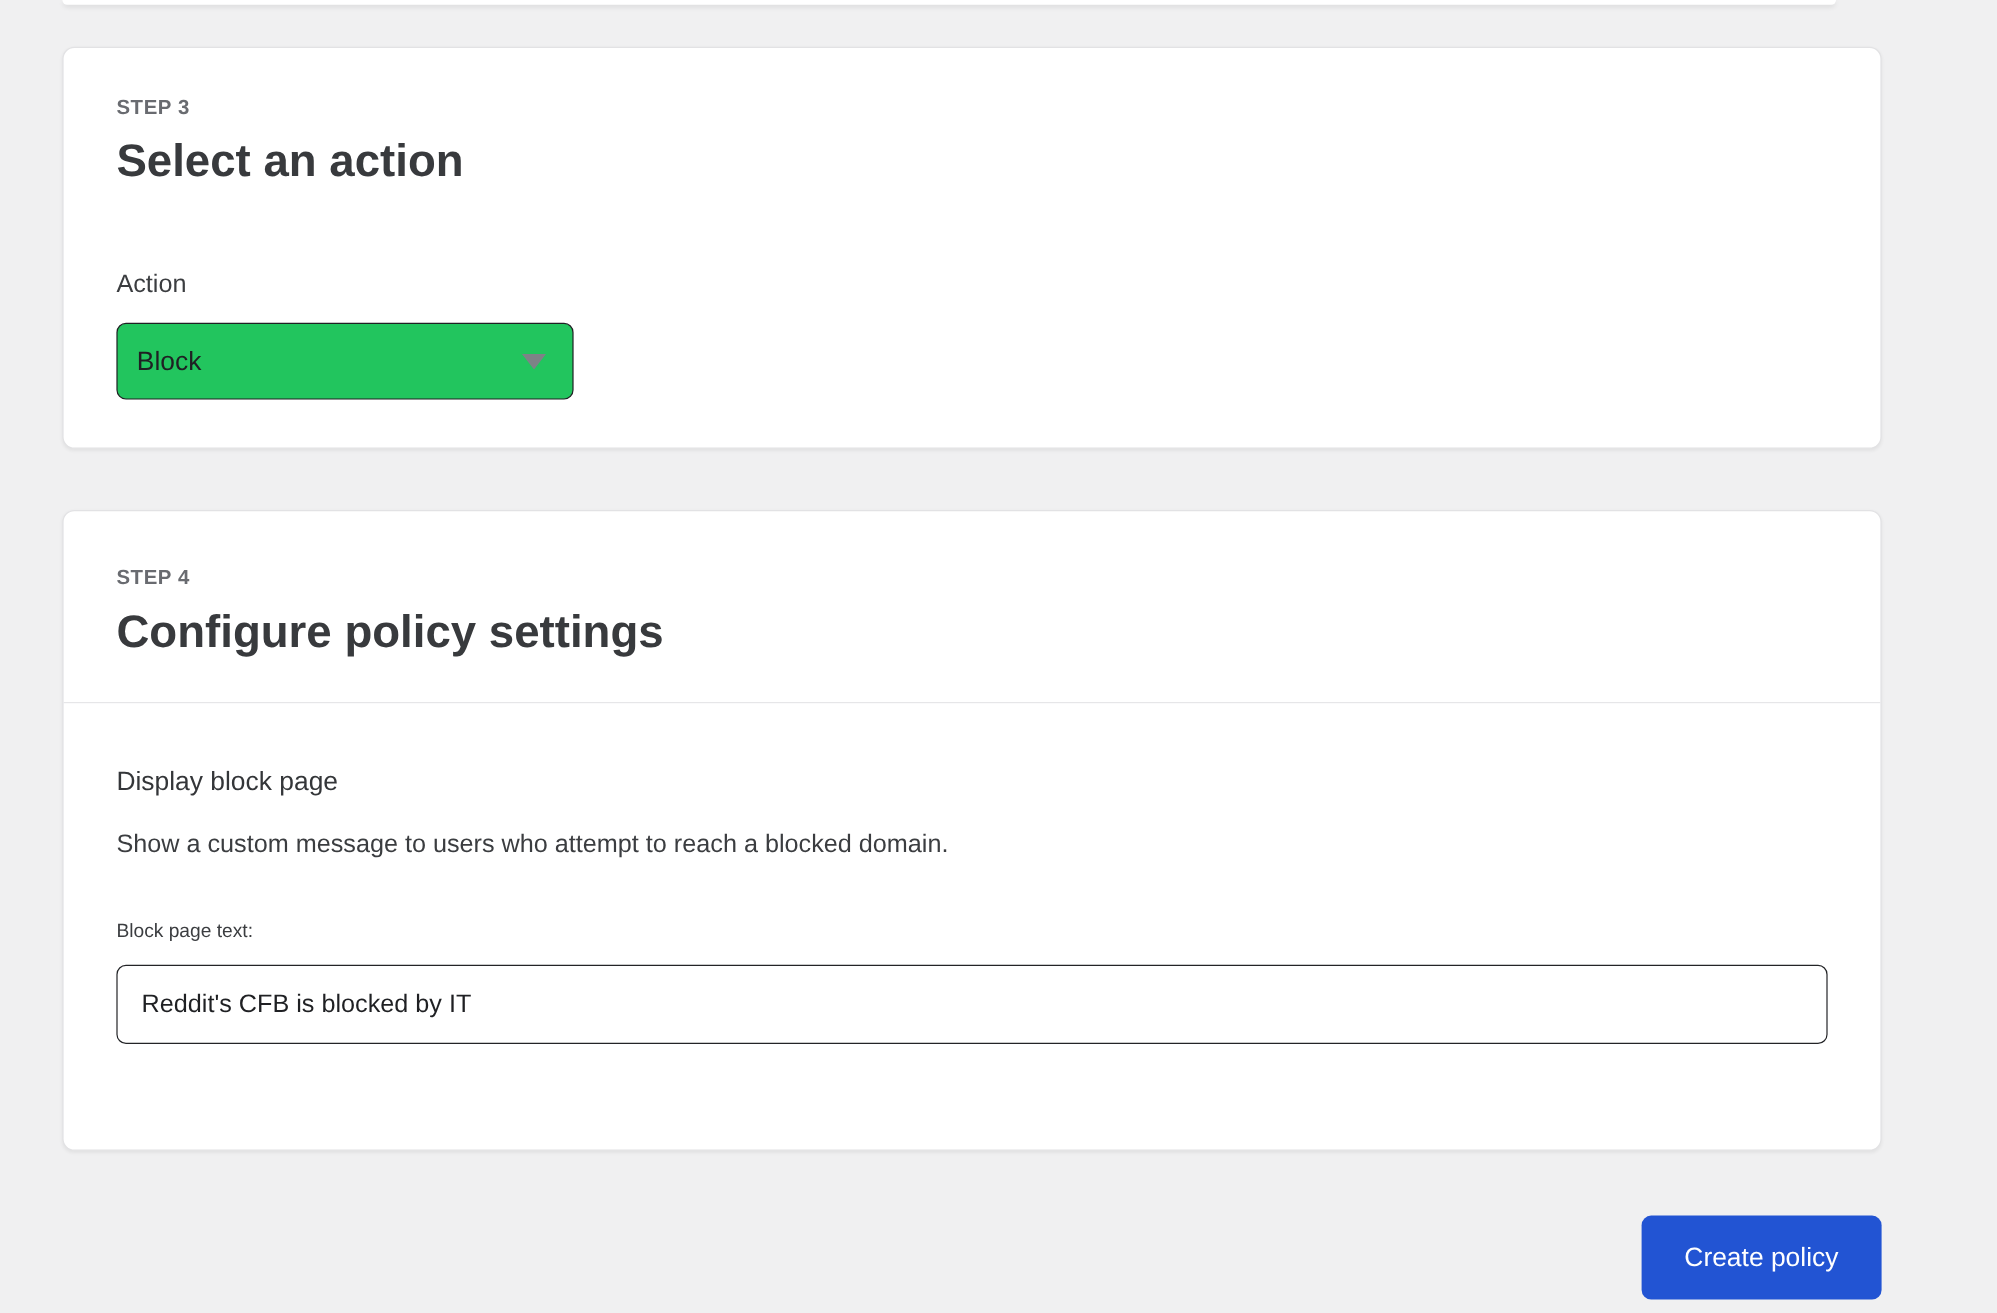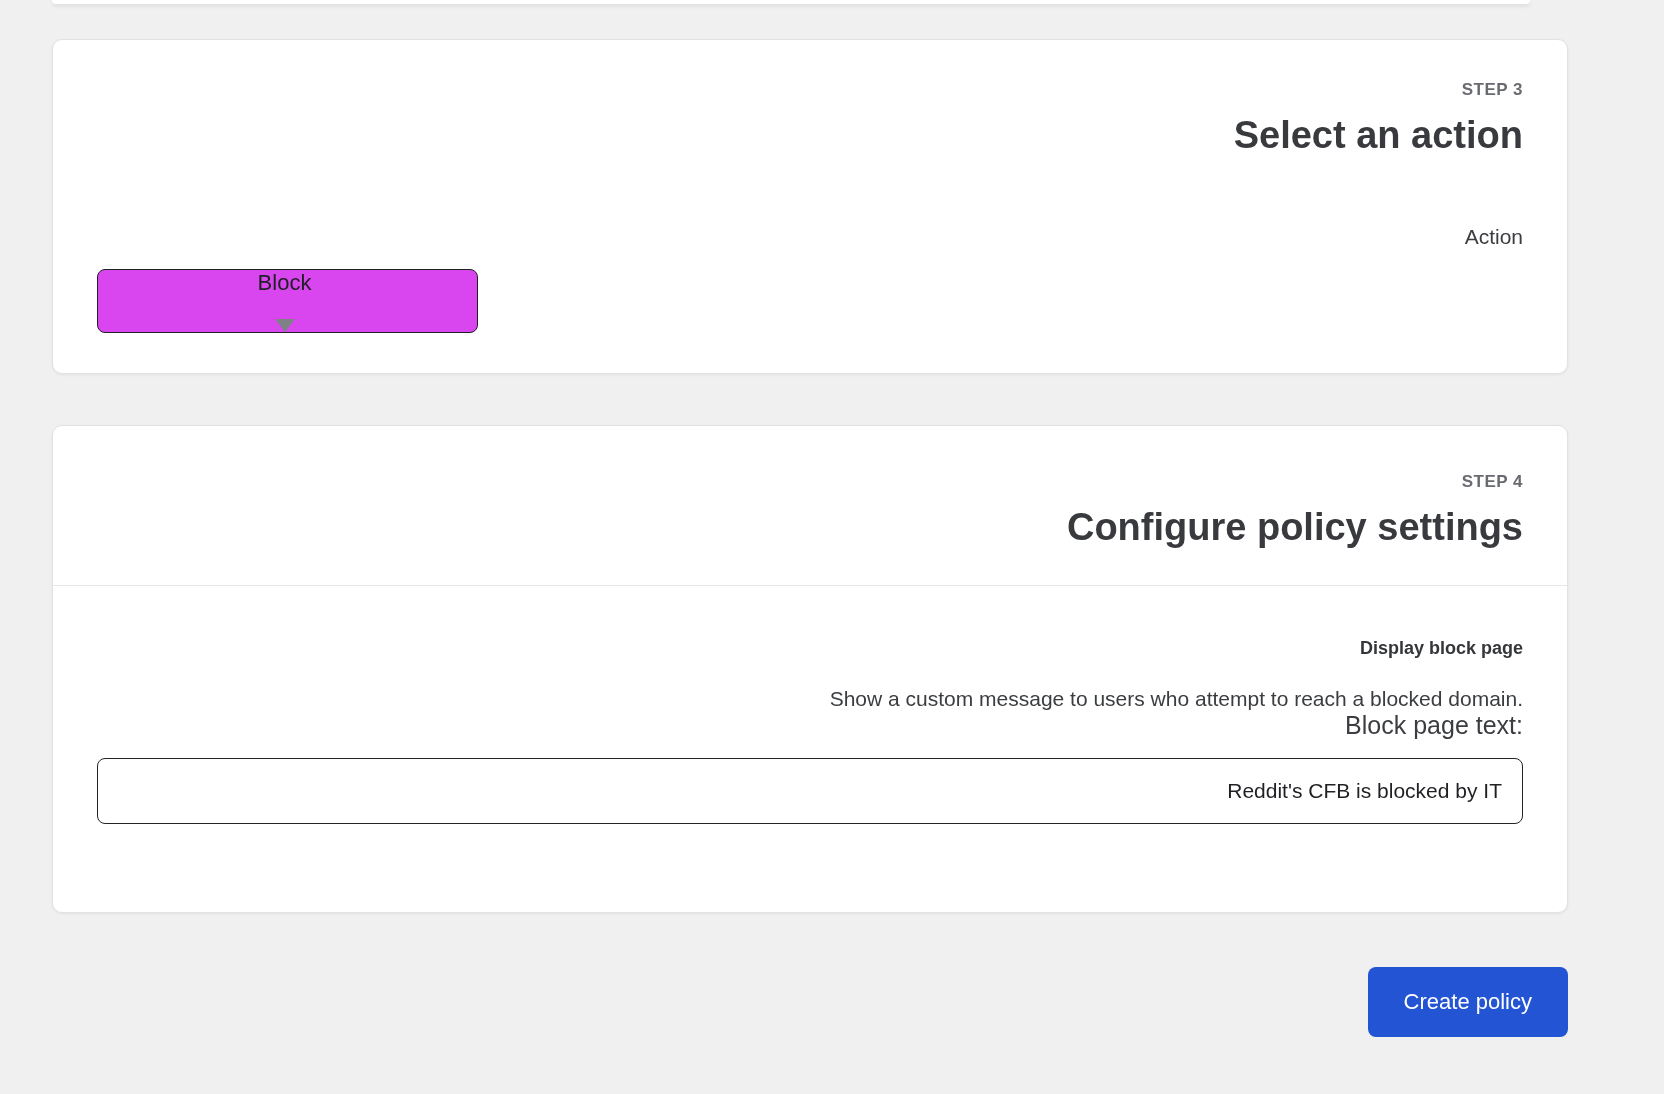--- a/index.html
+++ b/index.html
@@ -1,15 +1,15 @@
 <!DOCTYPE html>
 <html><head>
 <meta charset="utf-8">
 <style>
-  * { margin: 0; padding: 0; box-sizing: border-box; text-align: right; }
+  * { margin: 0; padding: 0; box-sizing: border-box; }
   html, body {
     width: 1664px; height: 1094px;
     background: #f0f0f1;
     font-family: "Liberation Sans", "DejaVu Sans", sans-serif;
     overflow: hidden;
     position: relative;
   }
   .top-strip {
     position: absolute;
     left: 52px; top: 0;
@@ -53,50 +53,50 @@
   .field-label {
     margin-top: 68px;
     font-size: 21px;
     color: #3b3d40;
   }
   .select-box {
     margin-top: 20px;
     width: 381px; height: 64px;
     border: 1.5px solid #1f2023;
     border-radius: 8px;
-    background: #d946ef;
+    background: #22c55e;
     display: flex;
     align-items: center;
     justify-content: space-between;
     padding: 0 22px 0 16px;
     cursor: pointer;
-    flex-direction: column;
   }
   .select-value {
     font-size: 22px;
     color: #1f2023;
   }
   .caret-down {
     width: 0; height: 0;
     border-left: 10px solid transparent;
     border-right: 10px solid transparent;
     border-top: 13px solid #7e8287;
   }
   .section-title {
-    font-size: 18px;
-    font-weight: 700;
+    font-size: 22px;
+    font-weight: 400;
     color: #343639;
   }
   .section-desc {
     margin-top: 28px;
     font-size: 21px;
     color: #3b3d40;
   }
   .input-label {
-    font-size: 25px;
+    margin-top: 52px;
+    font-size: 16px;
     color: #3b3d40;
   }
   .text-input {
     margin-top: 18px;
     display: block;
     width: 1433px;
     max-width: 100%;
     height: 66px;
     border: 1.5px solid #232427;
     border-radius: 8px;

